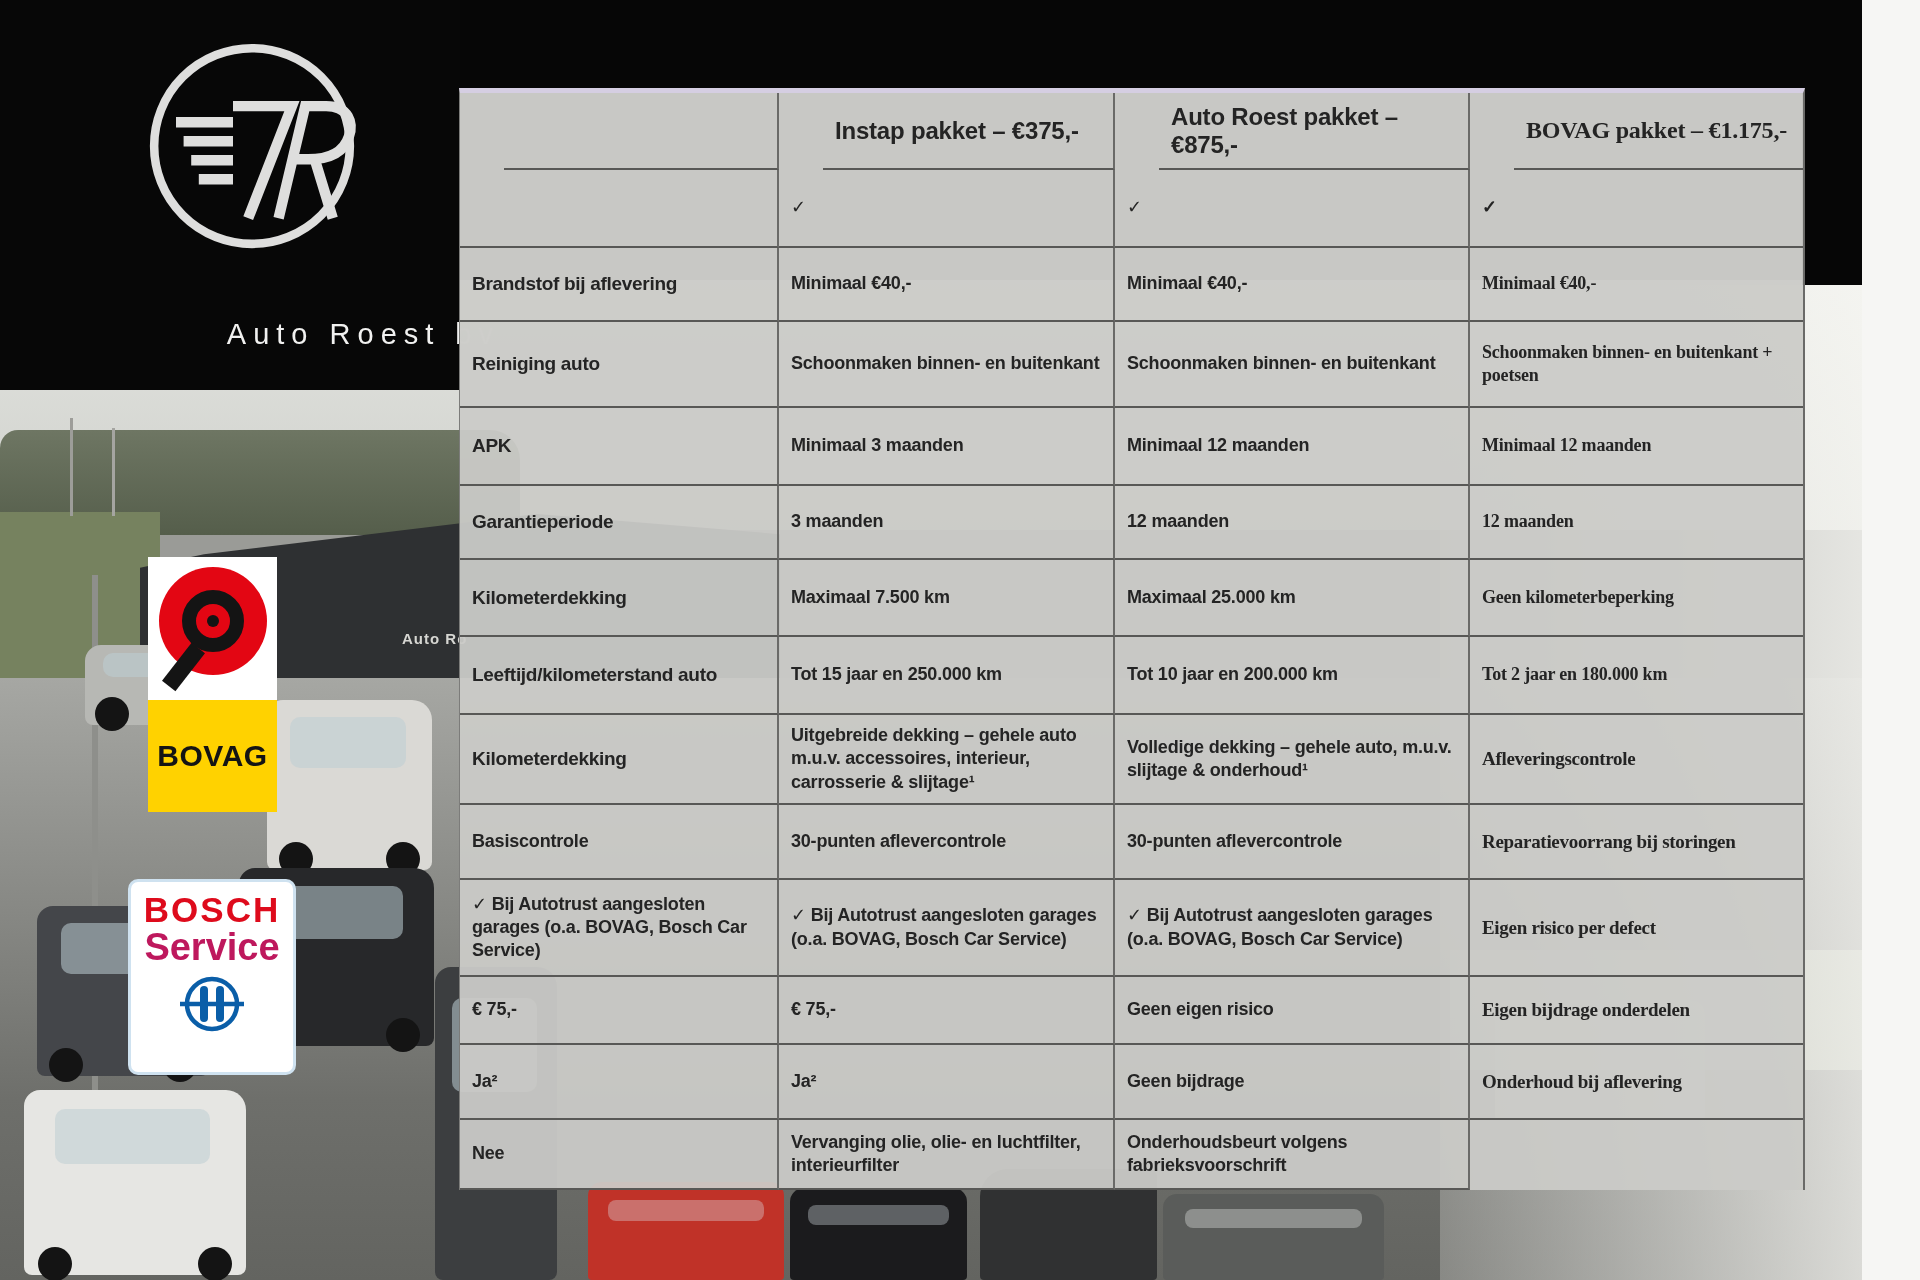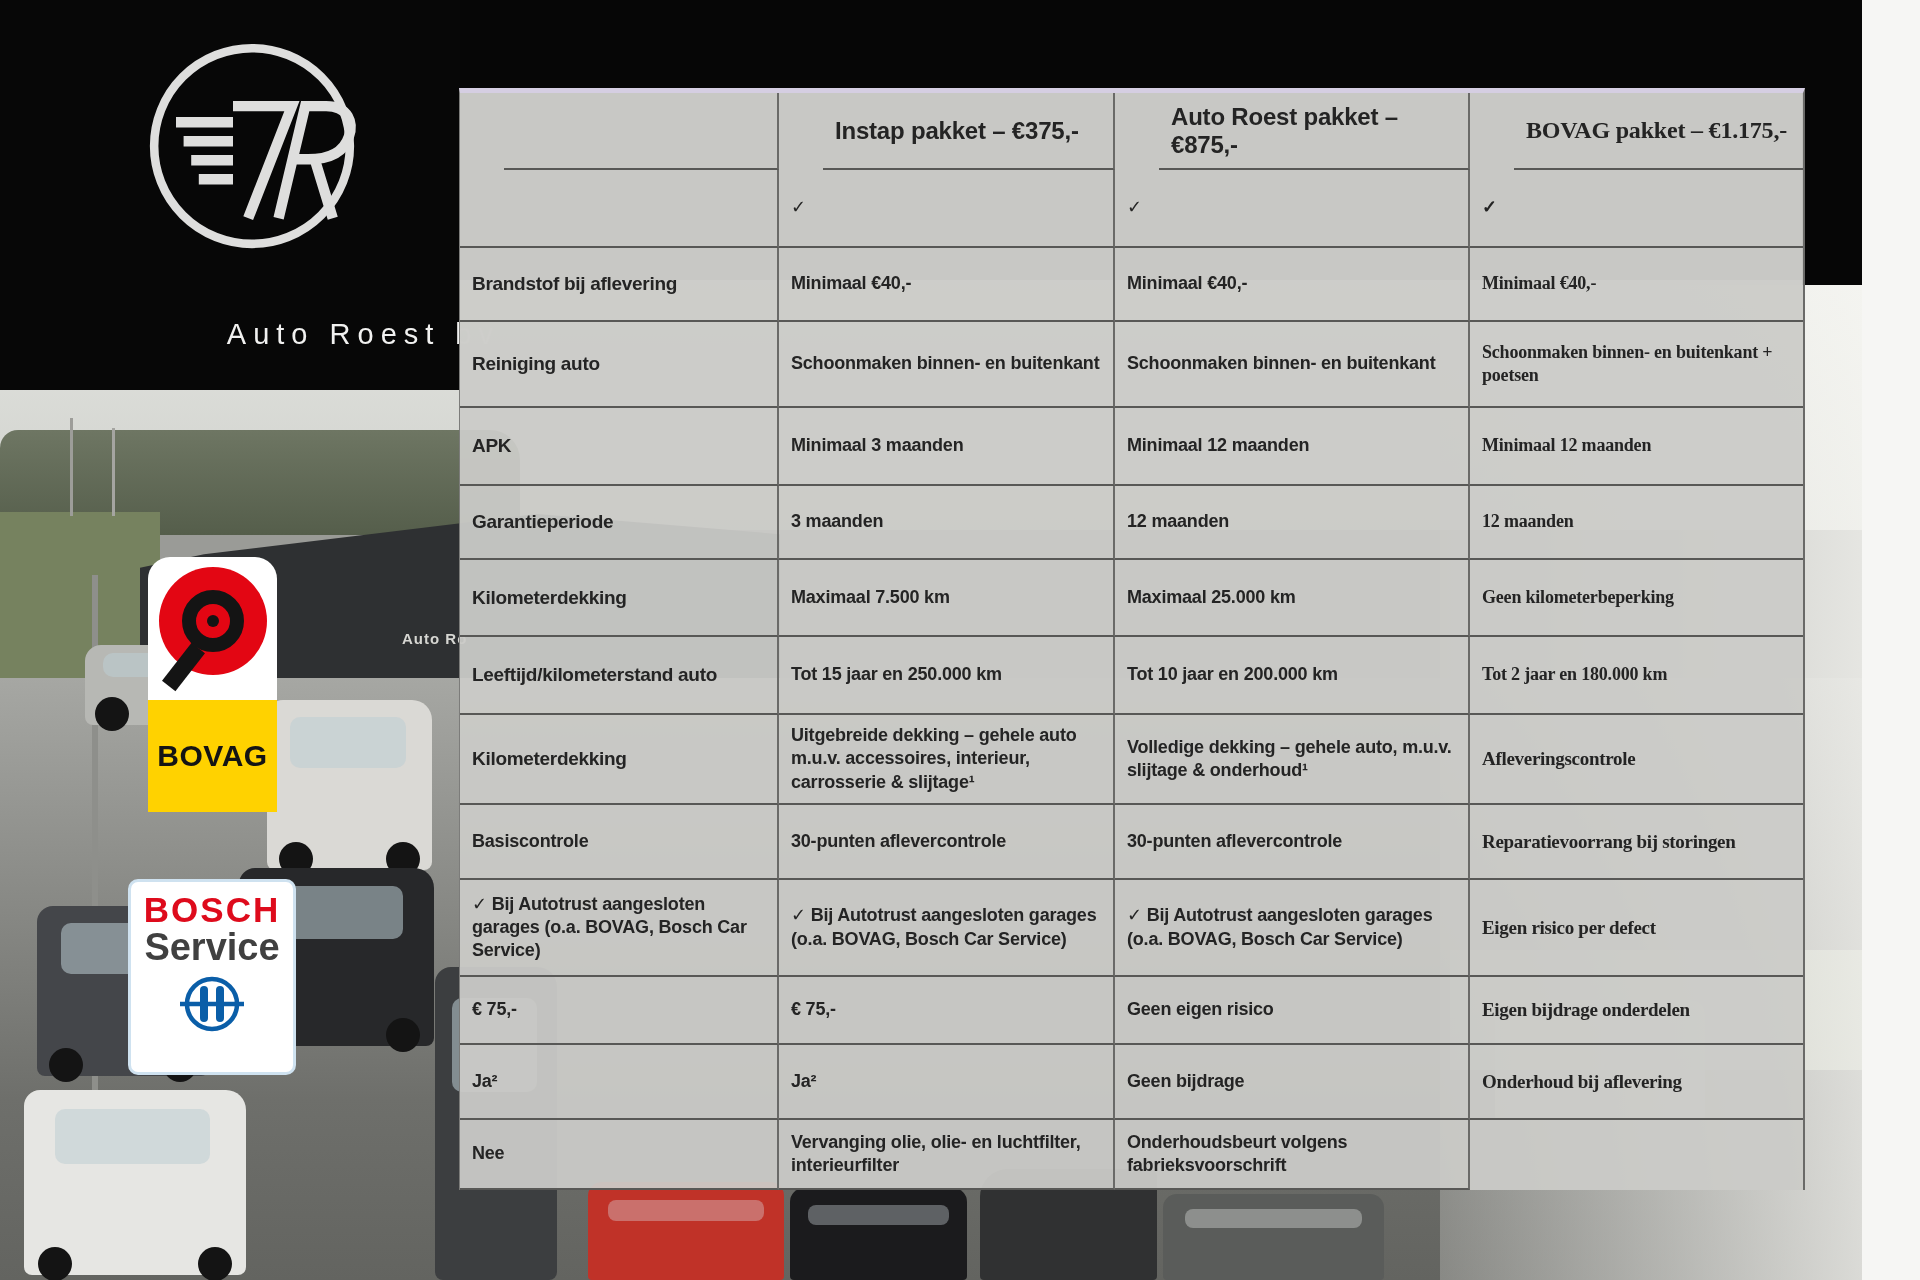--- a/index.html
+++ b/index.html
@@ -45,38 +45,38 @@
   .ar-name{position:absolute;left:0;top:318px;width:500px;text-align:right;color:#f1f1f0;
        font-size:29px;font-weight:400;letter-spacing:7px;white-space:nowrap;}
 
   
   .rdw{position:absolute;left:115px;top:415px;width:300px;height:100px;}
   .rdw svg{position:absolute;left:0;top:5px;}
   .rdw-text{position:absolute;left:156px;top:0px;font-family:"Liberation Serif","DejaVu Serif",serif;
        font-size:58px;font-weight:600;color:#2b2a30;letter-spacing:1px;}
 
   
-  .bovag{position:absolute;left:148px;top:557px;width:129px;height:255px;background:#ffffff;border-radius:22px;}
+  .bovag{position:absolute;left:148px;top:557px;width:129px;height:255px;background:#ffffff;}
   .bovag-top{position:relative;width:100%;height:143px;}
   .bovag-disc{position:absolute;left:11px;top:10px;width:108px;height:108px;border-radius:50%;background:#e30613;}
   .bovag-ring{position:absolute;left:50%;top:50%;transform:translate(-50%,-50%);width:34px;height:34px;
        border-radius:50%;border:14px solid #141414;background:#e30613;}
   .bovag-dot{position:absolute;left:50%;top:50%;transform:translate(-50%,-50%);width:12px;height:12px;
        border-radius:50%;background:#141414;}
   .bovag-handle{position:absolute;left:16px;top:76px;width:17px;height:48px;background:#141414;
        transform:rotate(38deg);}
   .bovag-band{position:absolute;left:0;bottom:0;width:100%;height:112px;background:#ffd200;
        display:flex;align-items:center;justify-content:center;}
   .bovag-band span{font-size:30px;font-weight:800;color:#141414;letter-spacing:0.5px;}
 
   
   .bosch{position:absolute;left:128px;top:879px;width:168px;height:196px;background:#ffffff;
        border:3px solid #cfe2f0;border-radius:10px;box-sizing:border-box;text-align:center;padding-top:8px;}
   .bosch-word{color:#de0b1c;font-size:35px;font-weight:800;letter-spacing:2px;}
-  .service-word{color:#404040;font-size:38px;font-weight:700;margin-top:-4px;}
+  .service-word{color:#be185d;font-size:38px;font-weight:700;margin-top:-4px;}
   .bosch svg{margin-top:2px;}
 
   
   .pkg-table{position:absolute;left:459px;top:88px;width:1343px;display:grid;
        grid-template-columns:319px 336px 355px 333px;
        grid-template-rows:77px 78px 74px 86px 78px 74px 77px 78px 90px 75px 97px 68px 75px 70px;
        background:rgba(203,203,200,0.94);
        border-top:5px solid #d5cee2;border-left:1px solid #7c7c7a;border-right:2px solid #6a6a68;
        box-sizing:content-box;}
   .cell{border-right:2px solid #6a6a68;border-bottom:2px solid #585856;padding:8px 12px;

